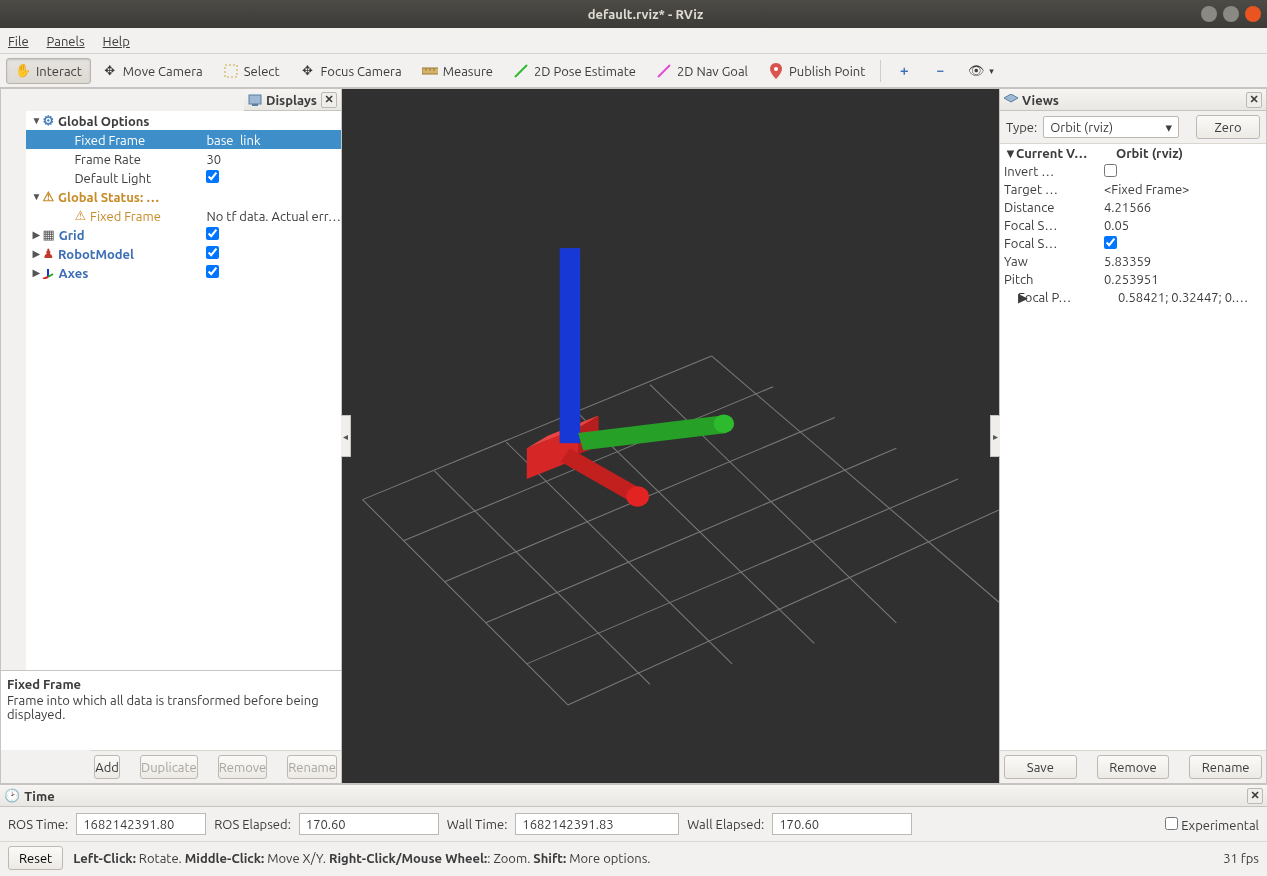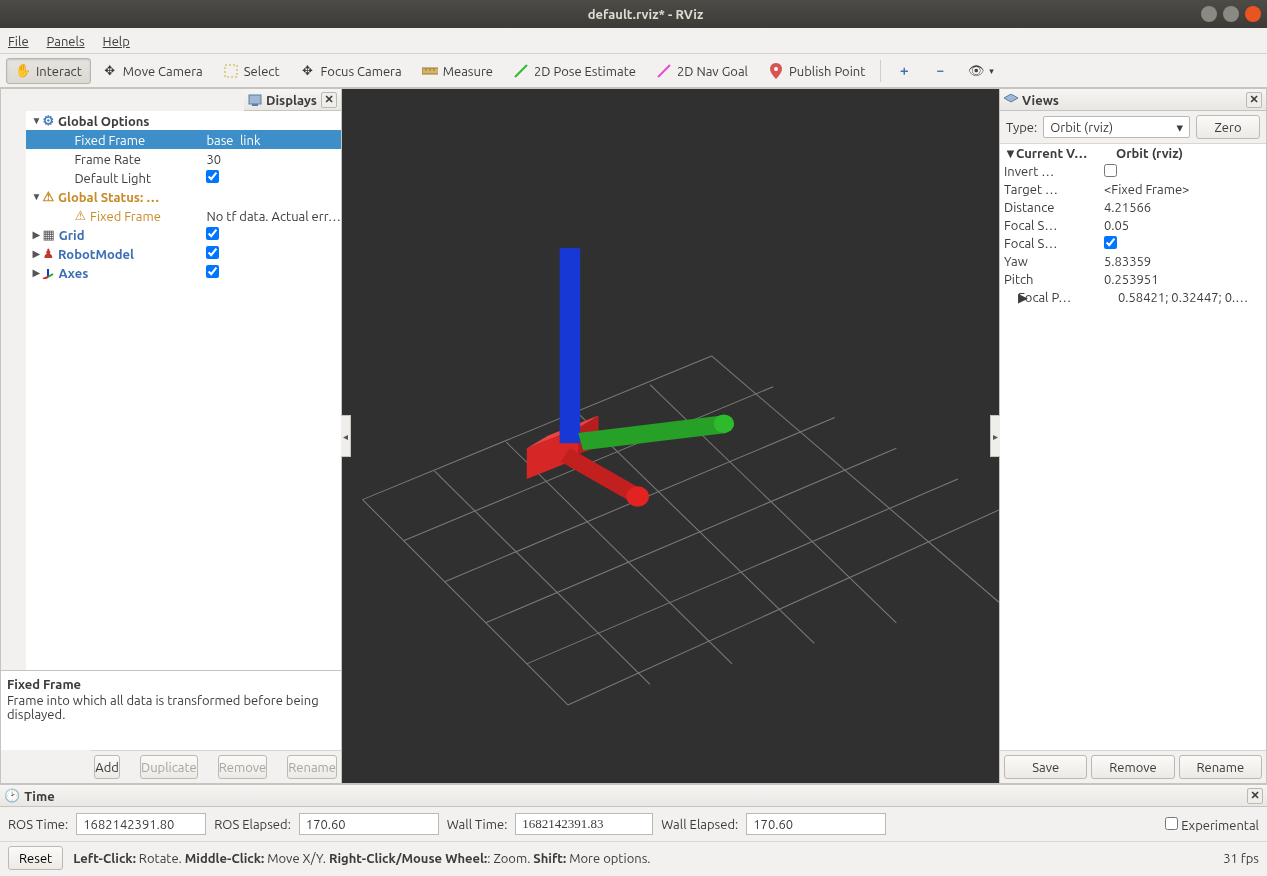--- a/index.html
+++ b/index.html
@@ -39,23 +39,23 @@
   .row.selected .val { color:#fff; }
   .row .pad2 { display:inline-block; width:28px;}
   .bold { font-weight:bold; }
   .warn { color:#c78b27; }
   .blue { color:#3d6fb5; font-weight:bold; }
   .chk { width:13px; height:13px; }
   .swatch { width:12px;height:12px; background:#303030; border:1px solid #888; display:inline-block; vertical-align:middle; margin-right:3px;}
 
   .desc { border-top:1px solid #c7c4bf; padding:6px 6px 10px 6px; background:#fff; min-height:80px;}
   .desc .t { font-weight:bold; margin-bottom:2px;}
-  .btnrow { display:flex; gap:4px; padding:4px; border-top:1px solid #dad7d1;}
+  .btnrow { display:flex; gap:20px; padding:4px; border-top:1px solid #dad7d1;}
   .btn { flex:1; height:24px; border:1px solid #bdb9b2; border-radius:3px; background:linear-gradient(#fafaf8,#edeae5); display:flex; align-items:center; justify-content:center; cursor:default;}
-  .btn.disabled { color:#a9a6a0;margin-left:16px; }
+  .btn.disabled { color:#a9a6a0; }
 
   .viewport { flex:1; position:relative; background:#303030; border:1px solid #c7c4bf; border-left:none; border-right:none; }
   .vp-inner{position:absolute; inset:0;}
   .collapse-handle{position:absolute; top:50%; transform:translateY(-50%); width:10px; height:42px; background:#efeeea; border:1px solid #c7c4bf; display:flex; align-items:center; justify-content:center; font-size:10px; color:#555;}
   .collapse-left{left:-1px; border-left:none;}
   .collapse-right{right:-1px; border-right:none;}
 
   
   .views { width:268px; }
   .views-top { display:flex; align-items:center; gap:6px; padding:4px 6px; border-bottom:1px solid #dad7d1;}
@@ -317,21 +317,21 @@
         </span>
       <span>Views</span>
       <span class="x">✕</span>
     </div>
     <div class="views-top">
       <span>Type:</span>
       <div class="combo">
         <span>Orbit (rviz)</span>
           <span>▾</span>
       </div>
-      <div class="btn" style="flex:0 0 64px;">Zero</div>
+      <div class="btn" style="flex:0 0 64px;margin-left:11px;">Zero</div>
     </div>
     <div class="tree">
       <div class="vrow">
         <span class="arrow" style="width:12px;">▼</span>
         <span class="lab bold">Current V…</span>
         <span class="val bold">Orbit (rviz)</span>
       </div>
       <div class="vrow">
           <span class="pad2"></span>
           <span class="lab">Invert …</span>
@@ -386,21 +386,21 @@
     <span>🕑</span>
     <span>Time</span>
     <span class="x">✕</span>
   </div>
   <div class="time-body">
     <span>ROS Time:</span>
     <div class="txt" style="width:130px;">1682142391.80</div>
     <span>ROS Elapsed:</span>
     <div class="txt" style="width:140px;">170.60</div>
     <span>Wall Time:</span>
-    <div class="txt" style="width:138px;font-family:Liberation Serif, serif;">1682142391.83</div>
+    <div class="txt" style="width:164px;">1682142391.83</div>
     <span>Wall Elapsed:</span>
     <div class="txt" style="width:140px;">170.60</div>
     <span style="flex:1"></span>
     <label><input type="checkbox" class="chk" style=""> <span>Experimental</span></label>
   </div>
 </div>
 
 <div class="status">
   <button class="reset">Reset</button>
   <div>

